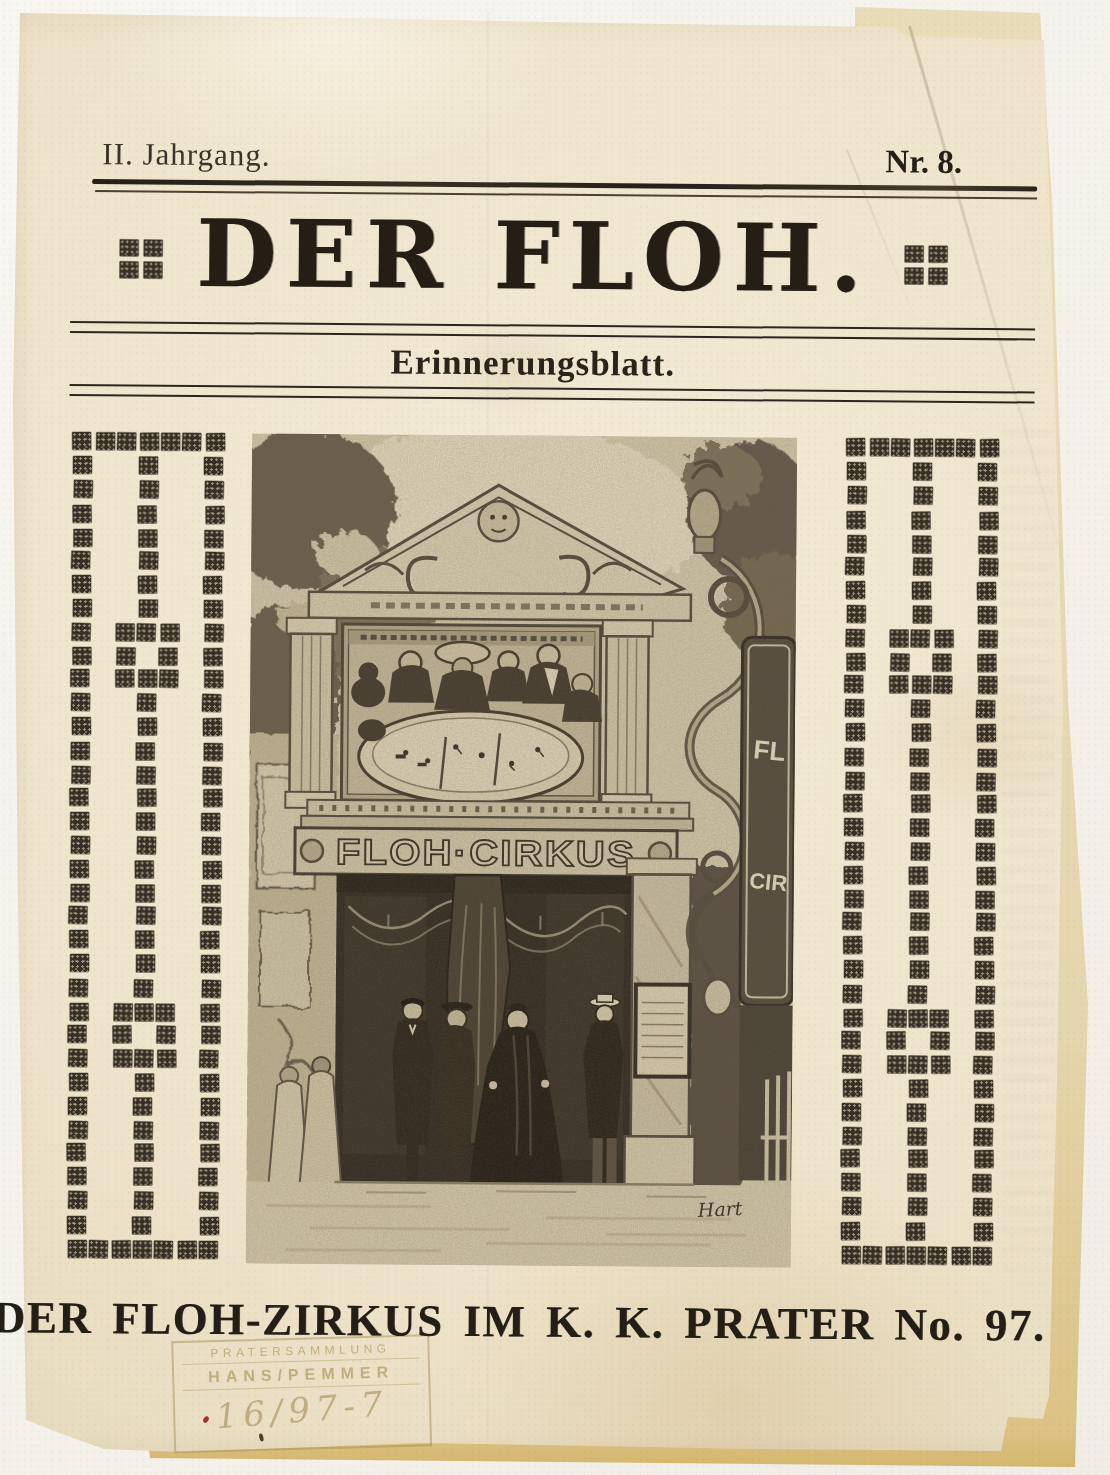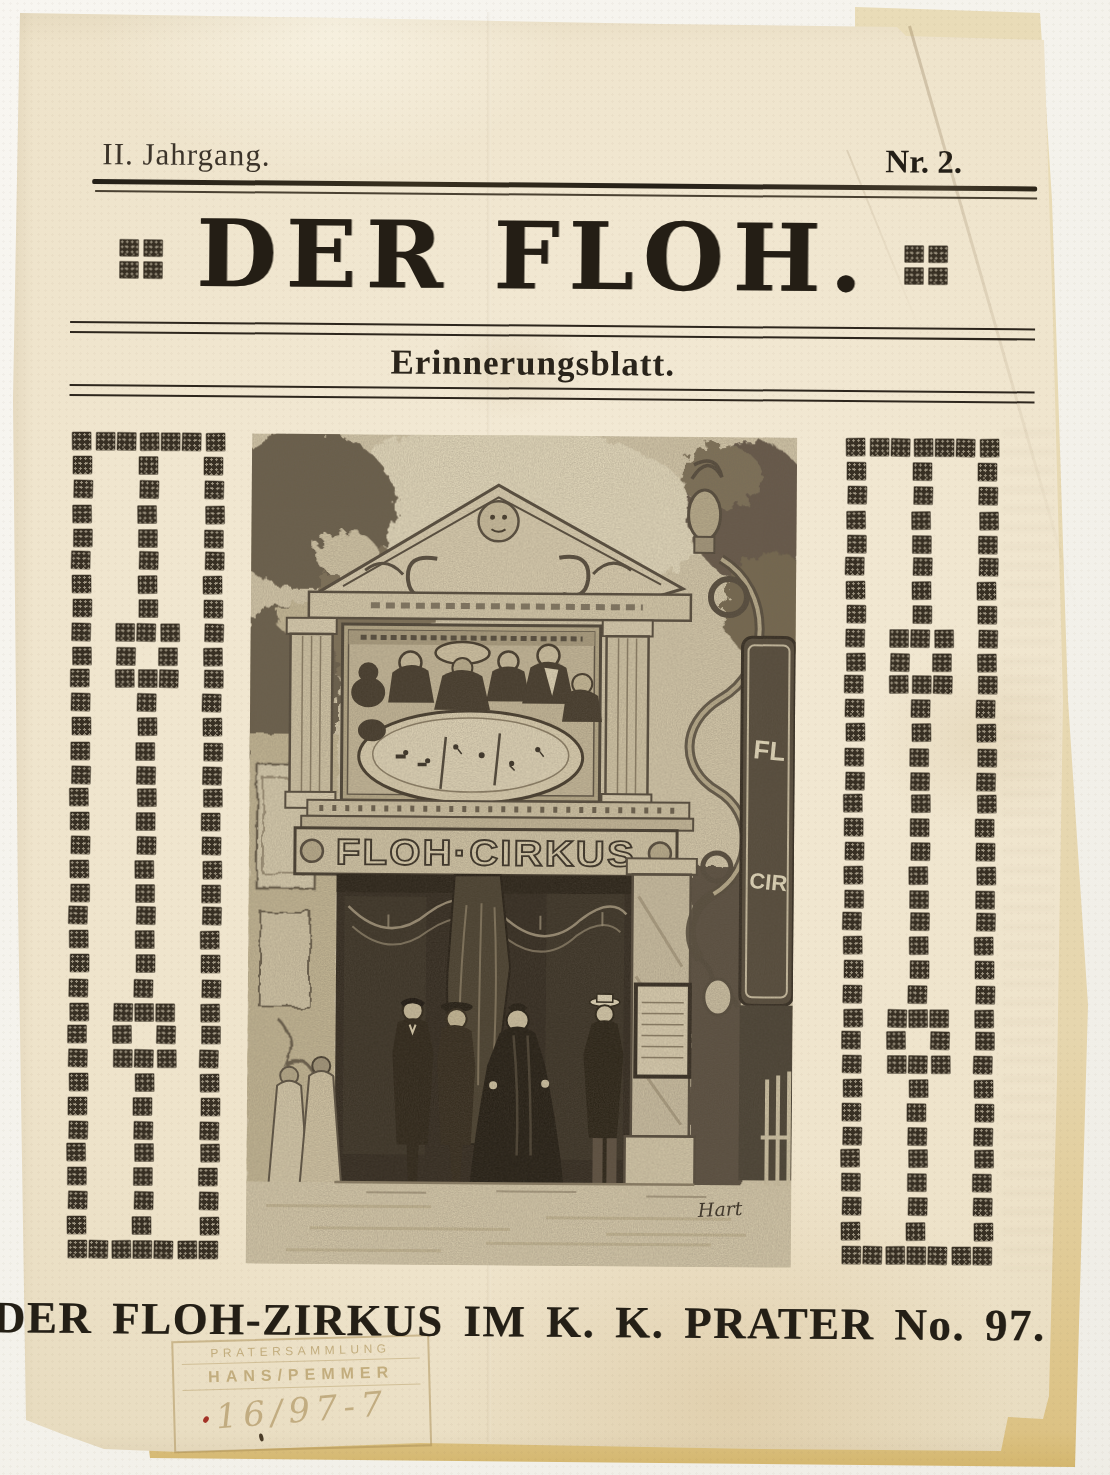--- a/index.html
+++ b/index.html
@@ -84,21 +84,21 @@
   <div class="paper-tex"></div>
   <div class="paper-grain"></div>
   <div class="crease1"></div>
   <div class="crease2"></div>
   <div class="fold-v"></div>
   <div class="ghost-bleed"></div>
 
   <div class="content">
 
     <div class="hdr-left">II. Jahrgang.</div>
-    <div class="hdr-right">Nr. 2.</div>
+    <div class="hdr-right">Nr. 8.</div>
     <div class="rule-thick"></div>
     <div class="rule-thin"></div>
 
     <div class="masthead">
       <div class="orn">
         <span class="osq"></span>
           <span class="osq"></span>
           <span class="osq"></span>
           <span class="osq"></span>
       </div>

